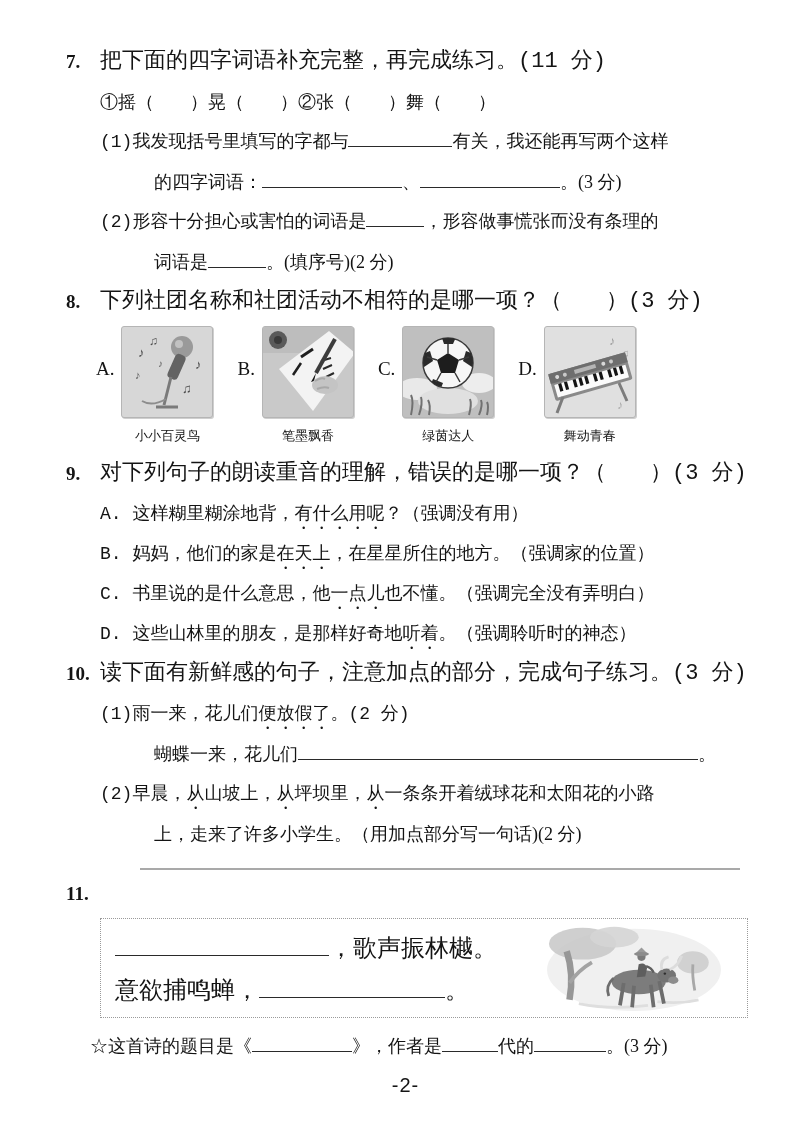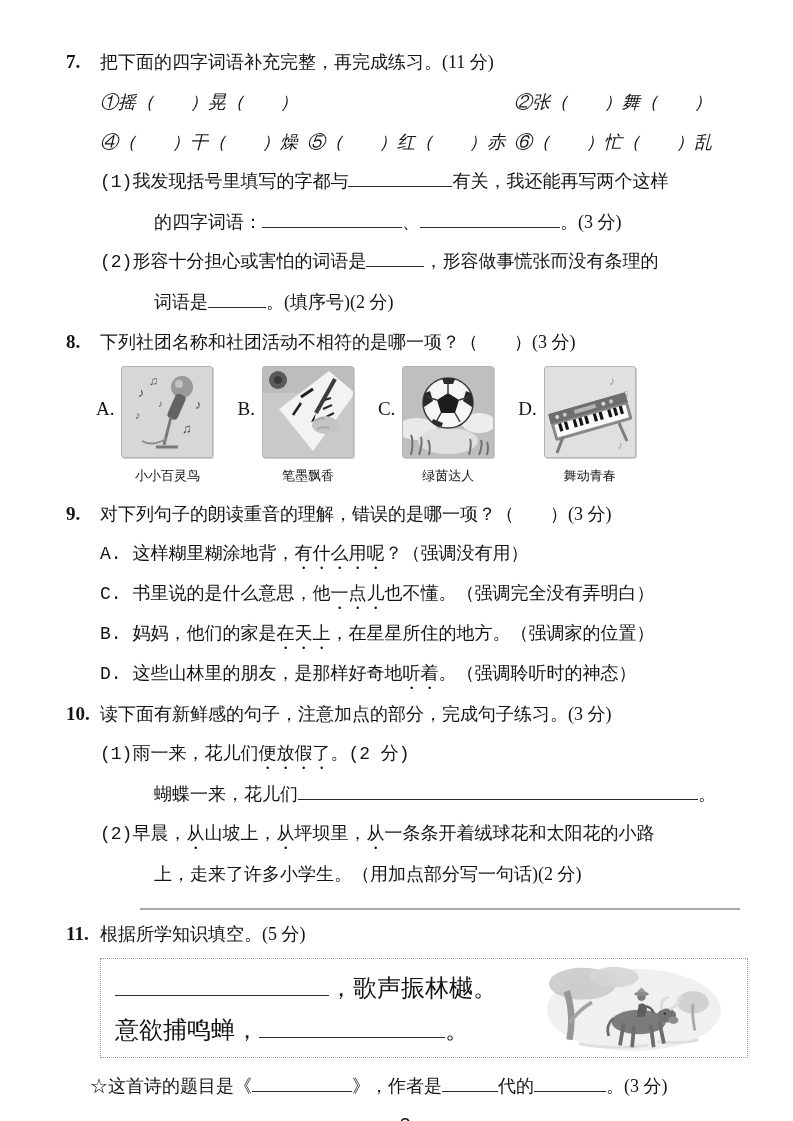--- a/index.html
+++ b/index.html
@@ -5,30 +5,30 @@
   html,body{margin:0;padding:0;background:#e8e8e8;}
   .page{
     width:793px;height:1121px;background:#ffffff;color:#141414;
     font-family:"Liberation Serif","DejaVu Serif",serif;
     position:relative;box-sizing:border-box;
     padding:42px 48px 0 66px;overflow:hidden;
   }
   .line{line-height:40px;font-size:18px;white-space:nowrap;}
   .qhead{display:flex;}
   .qnum{font-weight:bold;min-width:34px;font-size:19px;flex:0 0 auto;}
-  .qtitle{font-size:18px;}
+  .qtitle{font-size:22px;font-family:Liberation Mono, monospace;}
   .indent1{margin-left:34px;font-family:Liberation Mono, monospace;}
   .indent2{margin-left:88px;}
   .blank{display:inline-block;border-bottom:1.5px solid #2a2a2a;height:19px;vertical-align:baseline;}
   .emph{
     -webkit-text-emphasis:filled dot;-webkit-text-emphasis-position:under right;
     text-emphasis:filled dot;text-emphasis-position:under right;
   }
   
-  .idioms{display:flex;justify-content:space-between;width:612px;margin-left:34px;font-style:italic;}
+  .idioms{display:flex;width:612px;margin-left:34px;}
   .idioms span{font-size:18px;}
   
   .clubs{display:flex;margin-left:30px;gap:24px;margin-top:4px;height:128px;}
   .club{display:flex;align-items:flex-start;}
   .club-letter{font-size:19px;margin-right:7px;margin-top:32px;}
   .club-fig{display:flex;flex-direction:column;align-items:center;}
   .club-img{width:90px;height:90px;background:#d7d7d7;border:1px solid #b5b5b5;border-radius:3px;overflow:hidden;box-shadow:1px 1px 0 #cfcfcf;}
   .club-img svg{display:block;}
   .club-cap{font-size:13px;line-height:30px;margin-top:3px;}
   
@@ -45,25 +45,20 @@
 
 <div class="page">
 
   <div class="line qhead">
     <span class="qnum">7.</span>
     <span class="qtitle">把下面的四字词语补充完整，再完成练习。(11 分)</span>
   </div>
   <div class="line idioms">
     <span>①摇（　　）晃（　　）</span>
     <span>②张（　　）舞（　　）</span>
-  </div>
-  <div class="line idioms">
-    <span>④（　　）干（　　）燥</span>
-    <span>⑤（　　）红（　　）赤</span>
-    <span>⑥（　　）忙（　　）乱</span>
   </div>
   <div class="line indent1">
     <span>(1)我发现括号里填写的字都与</span><span class="blank" style="width:104px"></span><span>有关，我还能再写两个这样</span>
   </div>
   <div class="line indent2">
     <span>的四字词语：</span><span class="blank" style="width:140px"></span><span>、</span><span class="blank" style="width:140px"></span><span>。(3 分)</span>
   </div>
   <div class="line indent1">
     <span>(2)形容十分担心或害怕的词语是</span><span class="blank" style="width:58px"></span><span>，形容做事慌张而没有条理的</span>
   </div>
@@ -189,24 +184,24 @@
   </div>
 
   <div class="line qhead">
     <span class="qnum">9.</span>
     <span class="qtitle">对下列句子的朗读重音的理解，错误的是哪一项？（　　）(3 分)</span>
   </div>
   <div class="line indent1">
     <span>A.</span>&nbsp;<span>这样糊里糊涂地背，</span><span class="emph">有什么用呢</span><span>？（强调没有用）</span>
   </div>
   <div class="line indent1">
+    <span>B.</span>&nbsp;<span>妈妈，他们的家是</span><span class="emph">在天上</span><span>，在星星所住的地方。（强调家的位置）</span>
+  </div>
+  <div class="line indent1">
     <span>C.</span>&nbsp;<span>书里说的是什么意思，他</span><span class="emph">一点儿</span><span>也不懂。（强调完全没有弄明白）</span>
-  </div>
-  <div class="line indent1">
-    <span>B.</span>&nbsp;<span>妈妈，他们的家是</span><span class="emph">在天上</span><span>，在星星所住的地方。（强调家的位置）</span>
   </div>
   <div class="line indent1">
     <span>D.</span>&nbsp;<span>这些山林里的朋友，是那样好奇地</span><span class="emph">听着</span><span>。（强调聆听时的神态）</span>
   </div>
 
   <div class="line qhead">
     <span class="qnum">10.</span>
     <span class="qtitle">读下面有新鲜感的句子，注意加点的部分，完成句子练习。(3 分)</span>
   </div>
   <div class="line indent1">
@@ -219,21 +214,20 @@
     <span>(2)早晨，</span><span class="emph">从</span><span>山坡上，</span><span class="emph">从</span><span>坪坝里，</span><span class="emph">从</span><span>一条条开着绒球花和太阳花的小路</span>
   </div>
   <div class="line indent2">
     <span>上，走来了许多小学生。（用加点部分写一句话)(2 分)</span>
   </div>
 
   <hr class="ansline">
 
   <div class="line qhead">
     <span class="qnum">11.</span>
-    <span class="qtitle">根据所学知识填空。(5 分)</span>
   </div>
   <div class="poembox">
     <div class="poemline">
       <span class="blank" style="width:214px;height:22px"></span><span>，歌声振林樾。</span>
     </div>
     <div class="poemline">
       <span>意欲捕鸣蝉，</span><span class="blank" style="width:186px;height:22px"></span><span>。</span>
     </div>
     <div class="poem-img">
       <svg width="182" height="86" viewBox="0 0 190 92">

